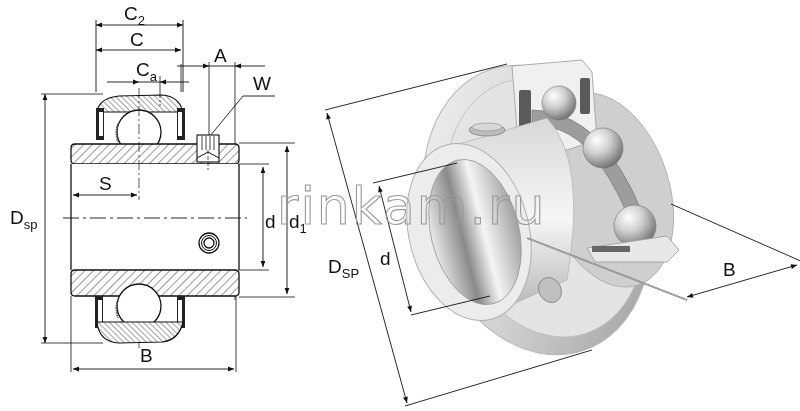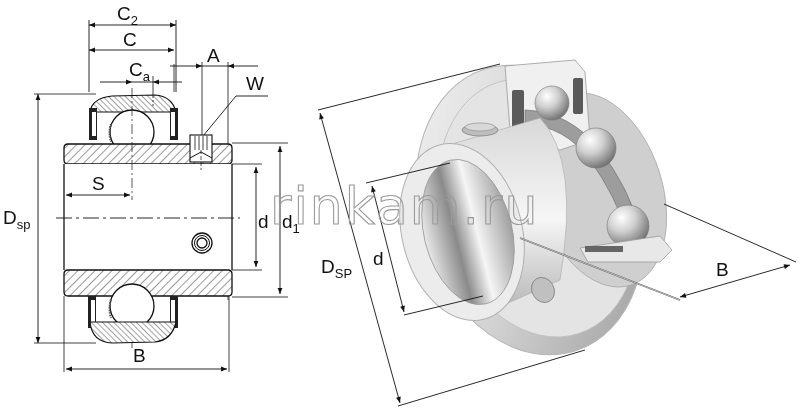--- a/index.html
+++ b/index.html
@@ -1,18 +1,18 @@
 <!DOCTYPE html>
 <html><head>
   <meta charset="utf-8">
   <style>
     html, body { margin: 0; padding: 0; background: #ffffff; }
     body { width: 800px; height: 411px; position: relative; overflow: hidden;
            font-family: "Liberation Sans", sans-serif; }
-    #stage { position: absolute; left: 0; top: 0; width: 780px; height: 411px; }
+    #stage { position: absolute; left: 7px; top: 0; width: 780px; height: 411px; }
     svg text { font-family: "Liberation Sans", sans-serif; fill: #111; }
     .lbl { font-size: 19px; }
     .sub { font-size: 13px; }
     .wm { font-family: "DejaVu Sans", sans-serif; font-size: 52px; fill: none;
           stroke: #9a9a9a; stroke-width: 1.1; letter-spacing: 2px; }
   </style>
 </head>
 <body>
 
 <div id="stage">

